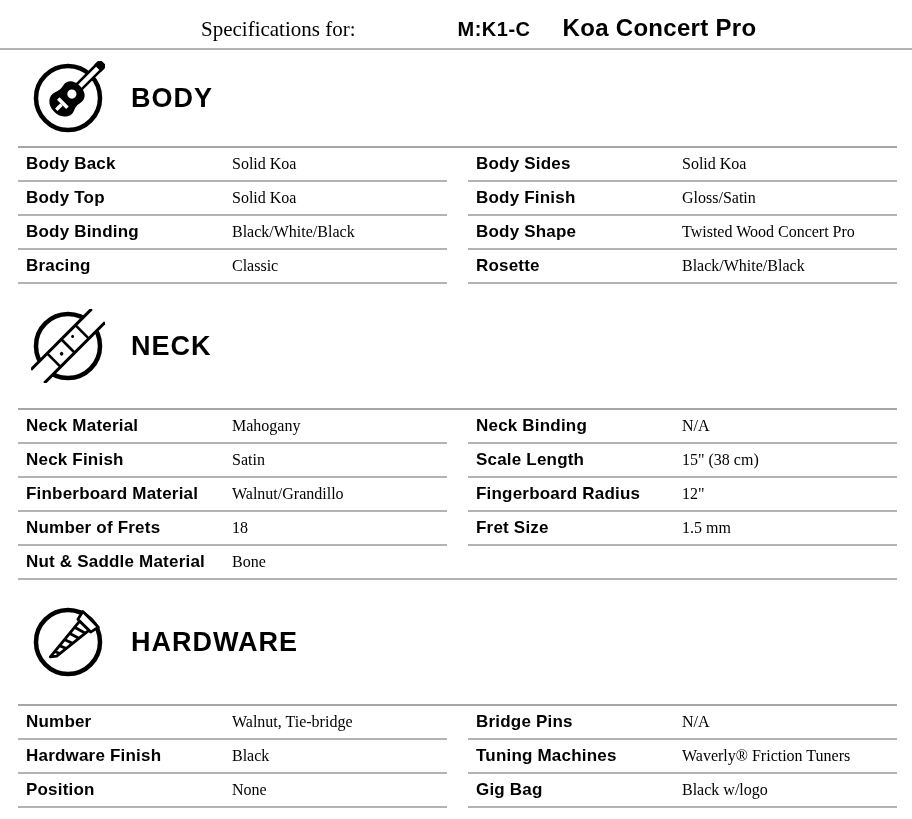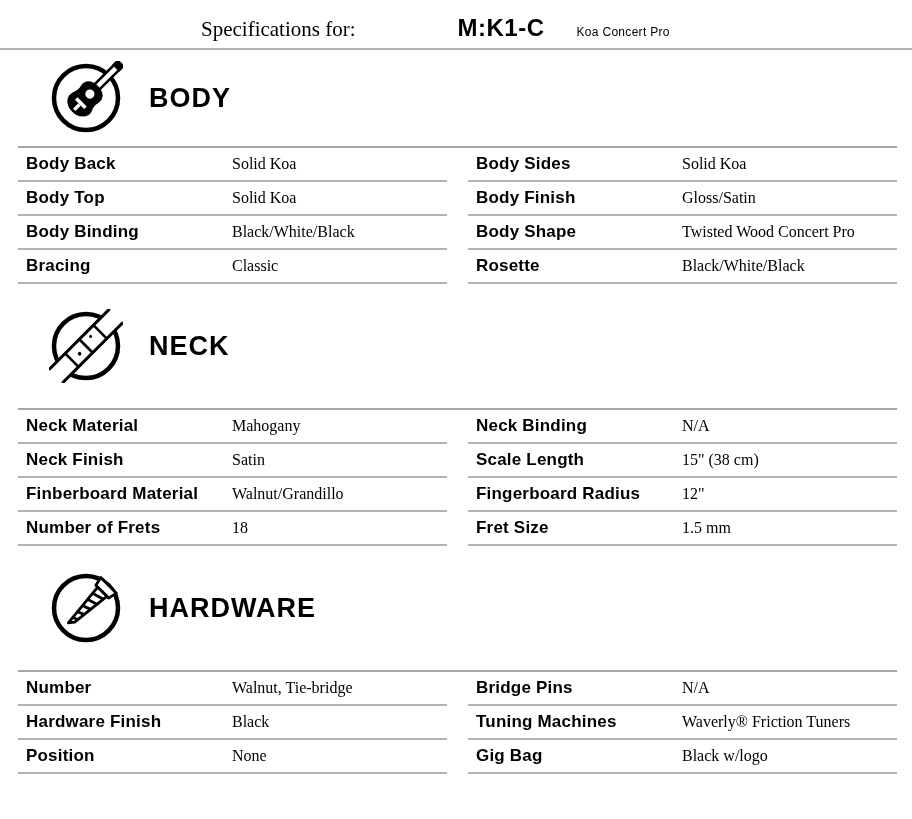--- a/index.html
+++ b/index.html
@@ -17,33 +17,33 @@
     display: flex; align-items: baseline;
     padding: 14px 17px 6px 17px;
     border-bottom: 2px solid #b3b3b3;
   }
   .doc-header-label {
     font-family: "Liberation Serif", serif;
     font-size: 21px;
     margin-left: 184px;
   }
   .doc-header-model {
+    font-weight: bold; font-size: 20px;
+    margin-left: 102px; letter-spacing: 0.5px;
+  }
+  .doc-header-product {
     font-weight: bold; font-size: 24px;
-    margin-left: 102px; letter-spacing: 0.5px;
-  }
-  .doc-header-product {
-    font-weight: normal; font-size: 12px;
     margin-left: 32px; letter-spacing: 0.3px;
   }
 
   
   .section-header {
     display: flex; align-items: center;
     height: 96px;
-    padding-left: 49px;
+    padding-left: 31px;
   }
   .section-header.tall { height: 124px; }
   .section-icon { width: 74px; height: 74px; display: block; flex: 0 0 auto; }
   .section-title {
     font-size: 27px; font-weight: bold;
     letter-spacing: 1px;
     margin-left: 26px;
   }
 
   
@@ -193,20 +193,24 @@
         <div class="spec-half">
           <span class="spec-label">Number of Frets</span>
           <span class="spec-value">18</span>
         </div>
         <div class="spec-half">
           <span class="spec-label">Fret Size</span>
           <span class="spec-value">1.5 mm</span>
         </div>
       </div>
       <div class="spec-row">
+        <div class="spec-half">
+          <span class="spec-label">Nut &amp; Saddle Material</span>
+          <span class="spec-value">Bone</span>
+        </div>
       </div>
     </div>
   </section>
 
   <section>
     <div class="section-header tall">
       <svg class="section-icon" viewBox="0 0 74 74">
         <circle cx="37" cy="37" r="32" fill="none" stroke="#000" stroke-width="4.5"></circle>
         <g transform="rotate(45 37 37)" fill="#fff" stroke="#000" stroke-width="2.8" stroke-linejoin="round">
           <path d="M26,5 L48,5 L46,14 L28,14 Z"></path>

